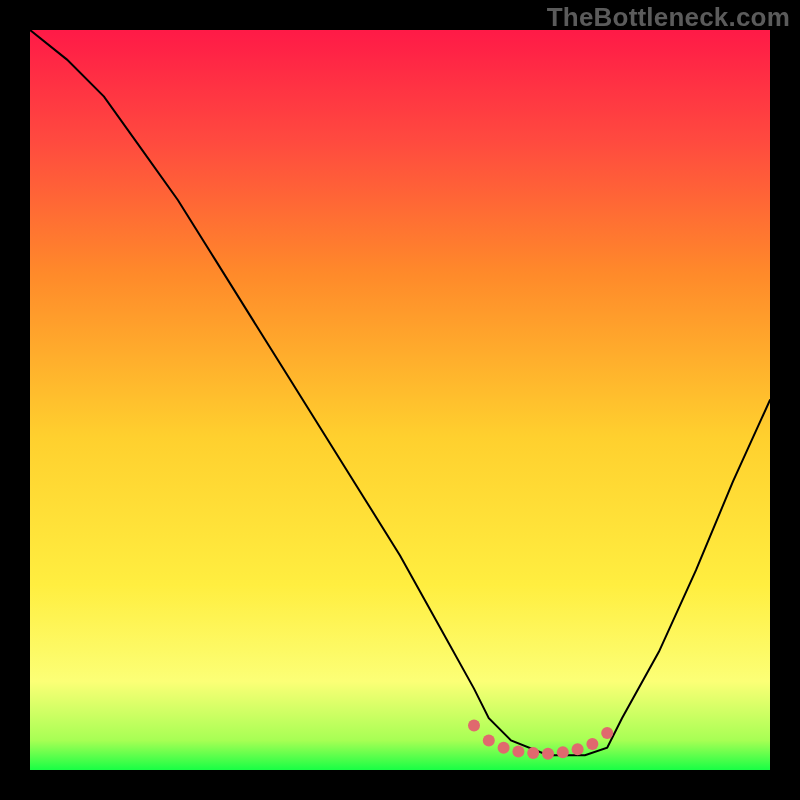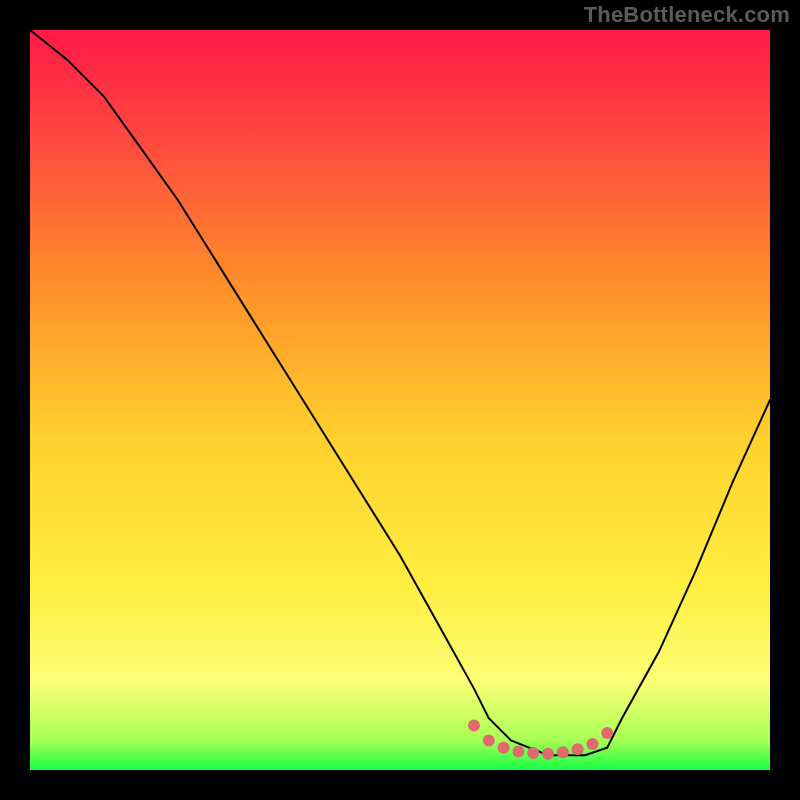--- a/index.html
+++ b/index.html
@@ -14,21 +14,21 @@
     position: relative;
     width: 800px;
     height: 800px;
     background: #000000;
   }
   .watermark {
     position: absolute;
     top: 2px;
     right: 10px;
     font-family: Arial, Helvetica, sans-serif;
-    font-size: 22px;
+    font-size: 26px;
     font-weight: 600;
     color: #5b5b5b;
     letter-spacing: 0.2px;
     z-index: 4;
   }
   svg.plot {
     position: absolute;
     left: 30px;
     top: 30px;
     width: 740px;

